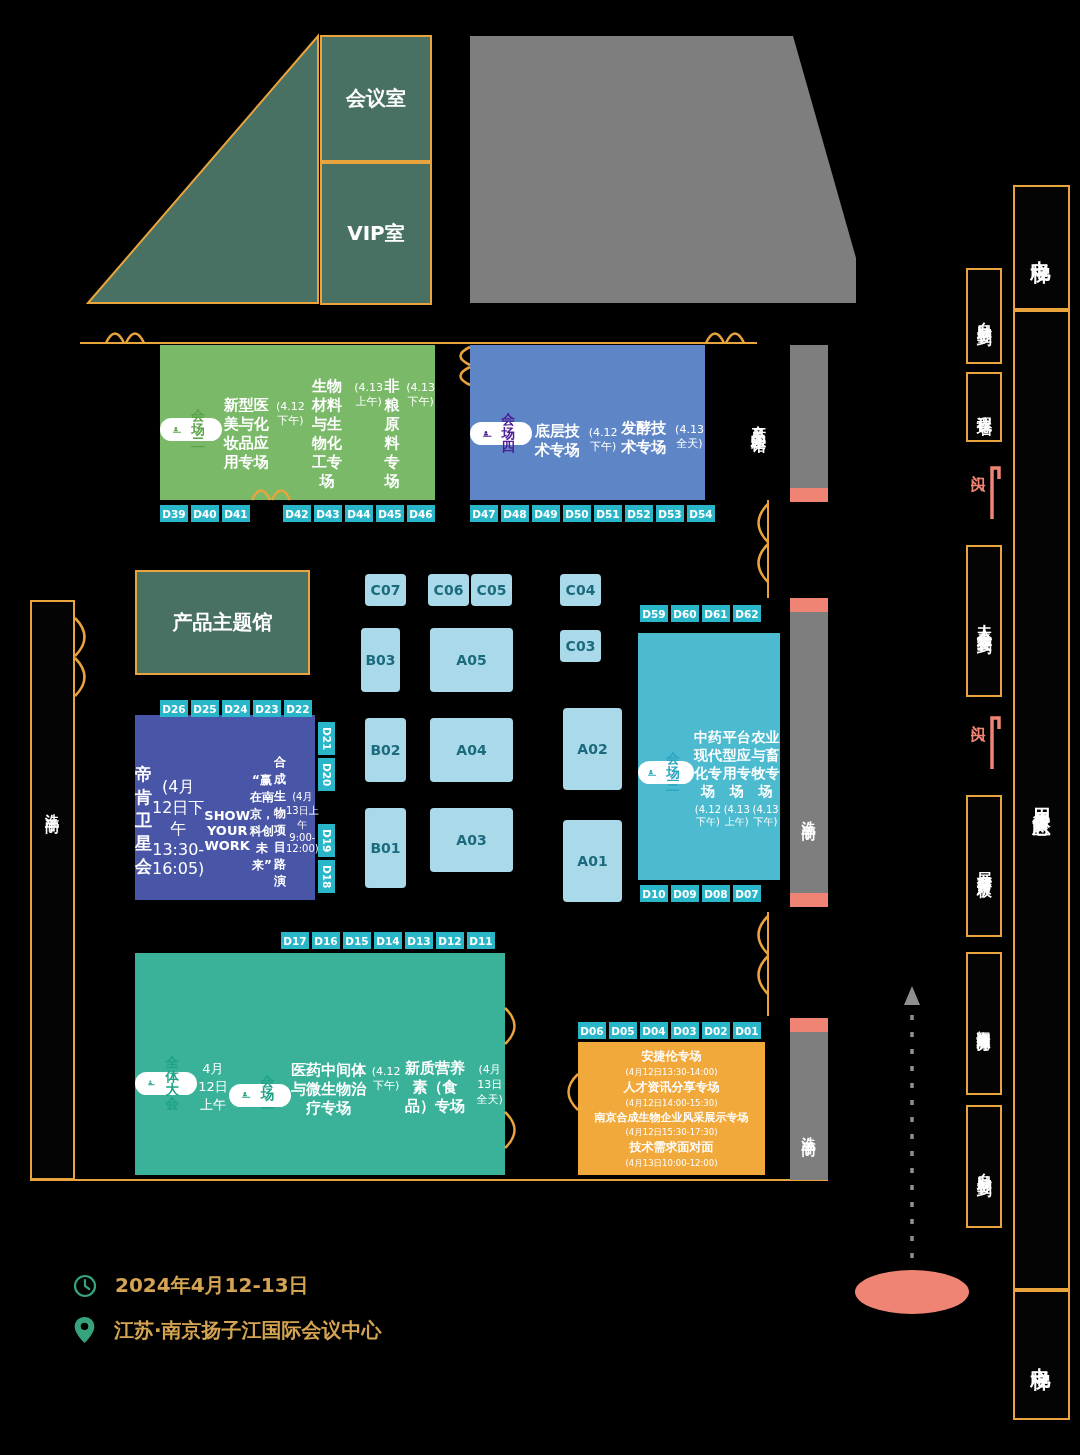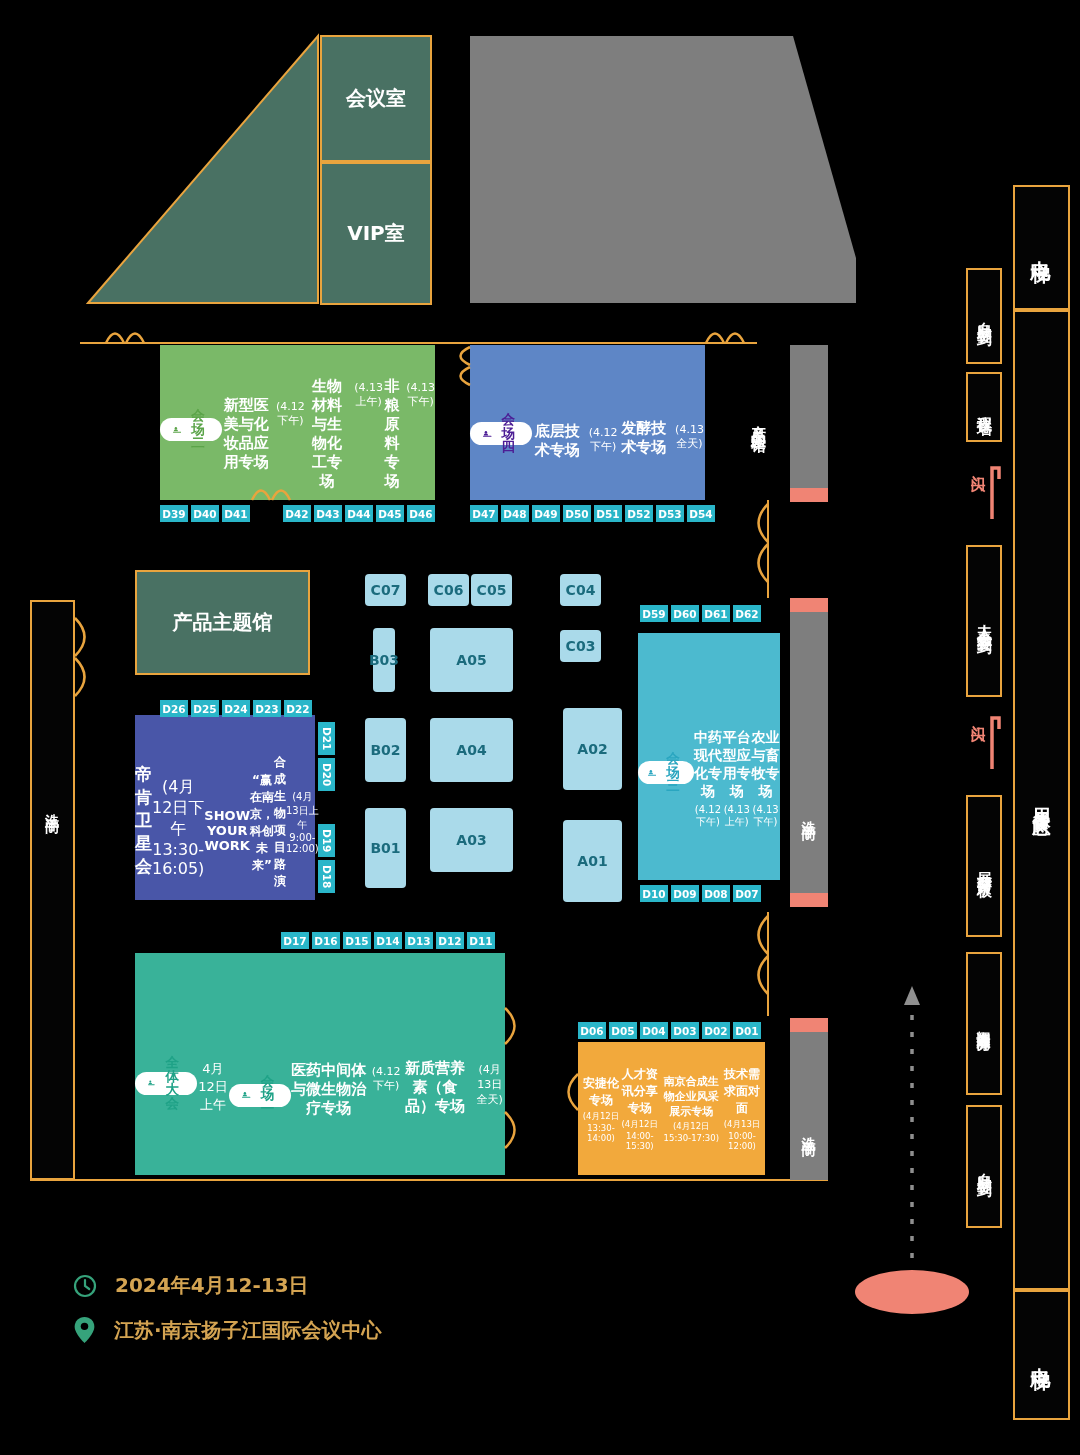--- a/index.html
+++ b/index.html
@@ -31,21 +31,21 @@
   .coral { background: #f08474; }
   .wc { position: absolute; z-index: 3; color: #fff; font-size: 14px; font-weight: bold;
         display: flex; align-items: center; justify-content: center; }
   .mt { position: absolute; z-index: 2; display: flex; align-items: flex-start; gap: 2px;
         color: #f08474; font-size: 15px; font-weight: bold; }
   .foot { position: absolute; z-index: 3; display: flex; align-items: center; gap: 18px;
           color: #d4a452; font-size: 20px; font-weight: bold; }
   .s3 { margin-top: 13px; }
   .sname3 { font-size: 14px; font-weight: bold; }
   .stime3 { font-size: 10px; margin-top: 3px; }
-  .ag { display: flex; justify-content: space-evenly; }
+  .ag { display: flex; flex-direction: column; justify-content: space-evenly; }
   .agname { font-size: 12px; font-weight: bold; }
   .agtime { font-size: 8.5px; margin-top: 2px; }
 </style>
 </head>
 <body>
 
 <div class="canvas">
 
   <svg id="base-layer" class="layer" width="1080" height="1455" viewBox="0 0 1080 1455">
     <polygon points="88,303 318,36 318,303" fill="#497163" stroke="#e9a43e" stroke-width="2"></polygon>
@@ -313,21 +313,21 @@
   <div class="booth" style="left:640px;top:1022px">D04</div>
   <div class="booth" style="left:671px;top:1022px">D03</div>
   <div class="booth" style="left:702px;top:1022px">D02</div>
   <div class="booth" style="left:733px;top:1022px">D01</div>
 
   <div class="lb" style="left:365px;top:574px;width:41px;height:32px">C07</div>
   <div class="lb" style="left:428px;top:574px;width:41px;height:32px">C06</div>
   <div class="lb" style="left:471px;top:574px;width:41px;height:32px">C05</div>
   <div class="lb" style="left:560px;top:574px;width:41px;height:32px">C04</div>
   <div class="lb" style="left:560px;top:630px;width:41px;height:32px">C03</div>
-  <div class="lb" style="left:373px;top:628px;width:22px;height:64px">B03</div>
+  <div class="lb" style="left:361px;top:628px;width:39px;height:64px">B03</div>
   <div class="lb" style="left:365px;top:718px;width:41px;height:64px">B02</div>
   <div class="lb" style="left:365px;top:808px;width:41px;height:80px">B01</div>
   <div class="lb" style="left:430px;top:628px;width:83px;height:64px">A05</div>
   <div class="lb" style="left:430px;top:718px;width:83px;height:64px">A04</div>
   <div class="lb" style="left:430px;top:808px;width:83px;height:64px">A03</div>
   <div class="lb" style="left:563px;top:708px;width:59px;height:82px">A02</div>
   <div class="lb" style="left:563px;top:820px;width:59px;height:82px">A01</div>
 
   <div class="foot" style="left:73px;top:1272px">
     <svg width="24" height="24" viewBox="0 0 24 24">

